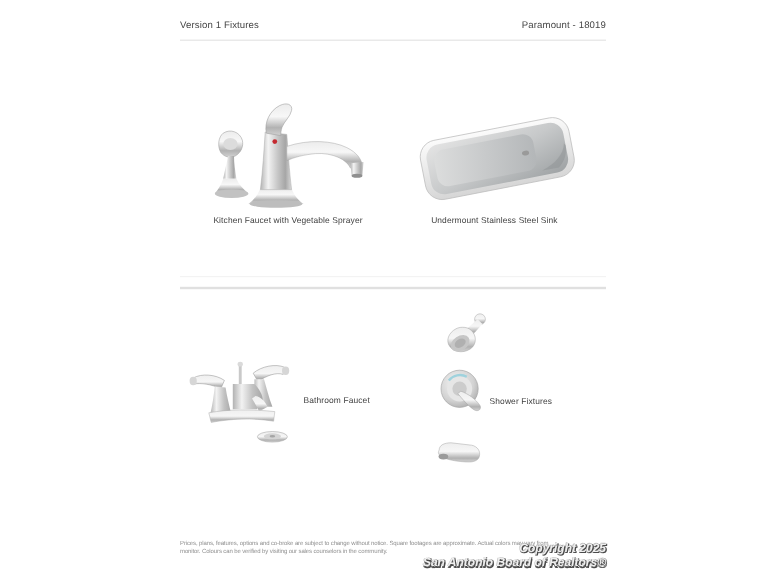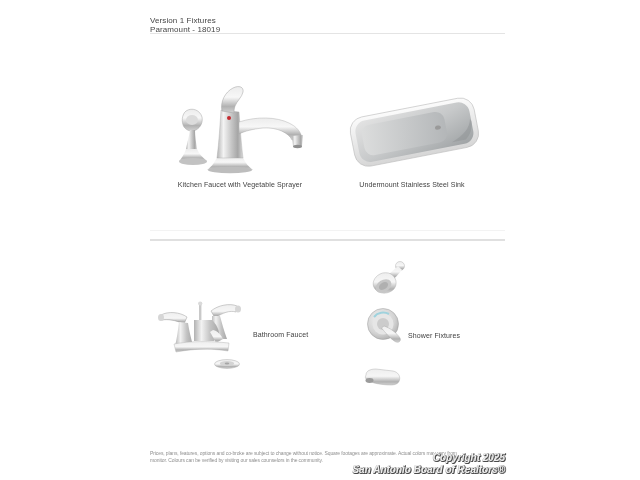--- a/index.html
+++ b/index.html
@@ -3,21 +3,21 @@
 <meta charset="utf-8">
 <style>
   html,body{margin:0;padding:0;background:#ffffff;}
   .page{
     position:relative;width:640px;height:480px;background:#ffffff;overflow:hidden;
     font-family:"Liberation Sans",sans-serif;color:#3f3f3f;
   }
   .abs{position:absolute;}
   .header-row{
     left:150px;top:16px;width:355px;display:flex;justify-content:space-between;
-    font-size:8px;color:#464646;letter-spacing:0.1px;flex-direction:column;
+    font-size:8px;color:#464646;letter-spacing:0.1px;
   }
   .rule{left:150px;width:355px;background:#e4e4e4;height:1px;}
   .rule-top{top:33px;}
   .rule-mid-faint{top:230px;background:#f3f3f3;}
   .rule-mid{top:239px;height:2px;background:#e0e0e0;}
   .caption{
     font-size:7px;color:#414141;text-align:center;width:200px;letter-spacing:0.1px;
   }
   .side-label{
     font-size:7px;color:#414141;letter-spacing:0.1px;white-space:nowrap;

